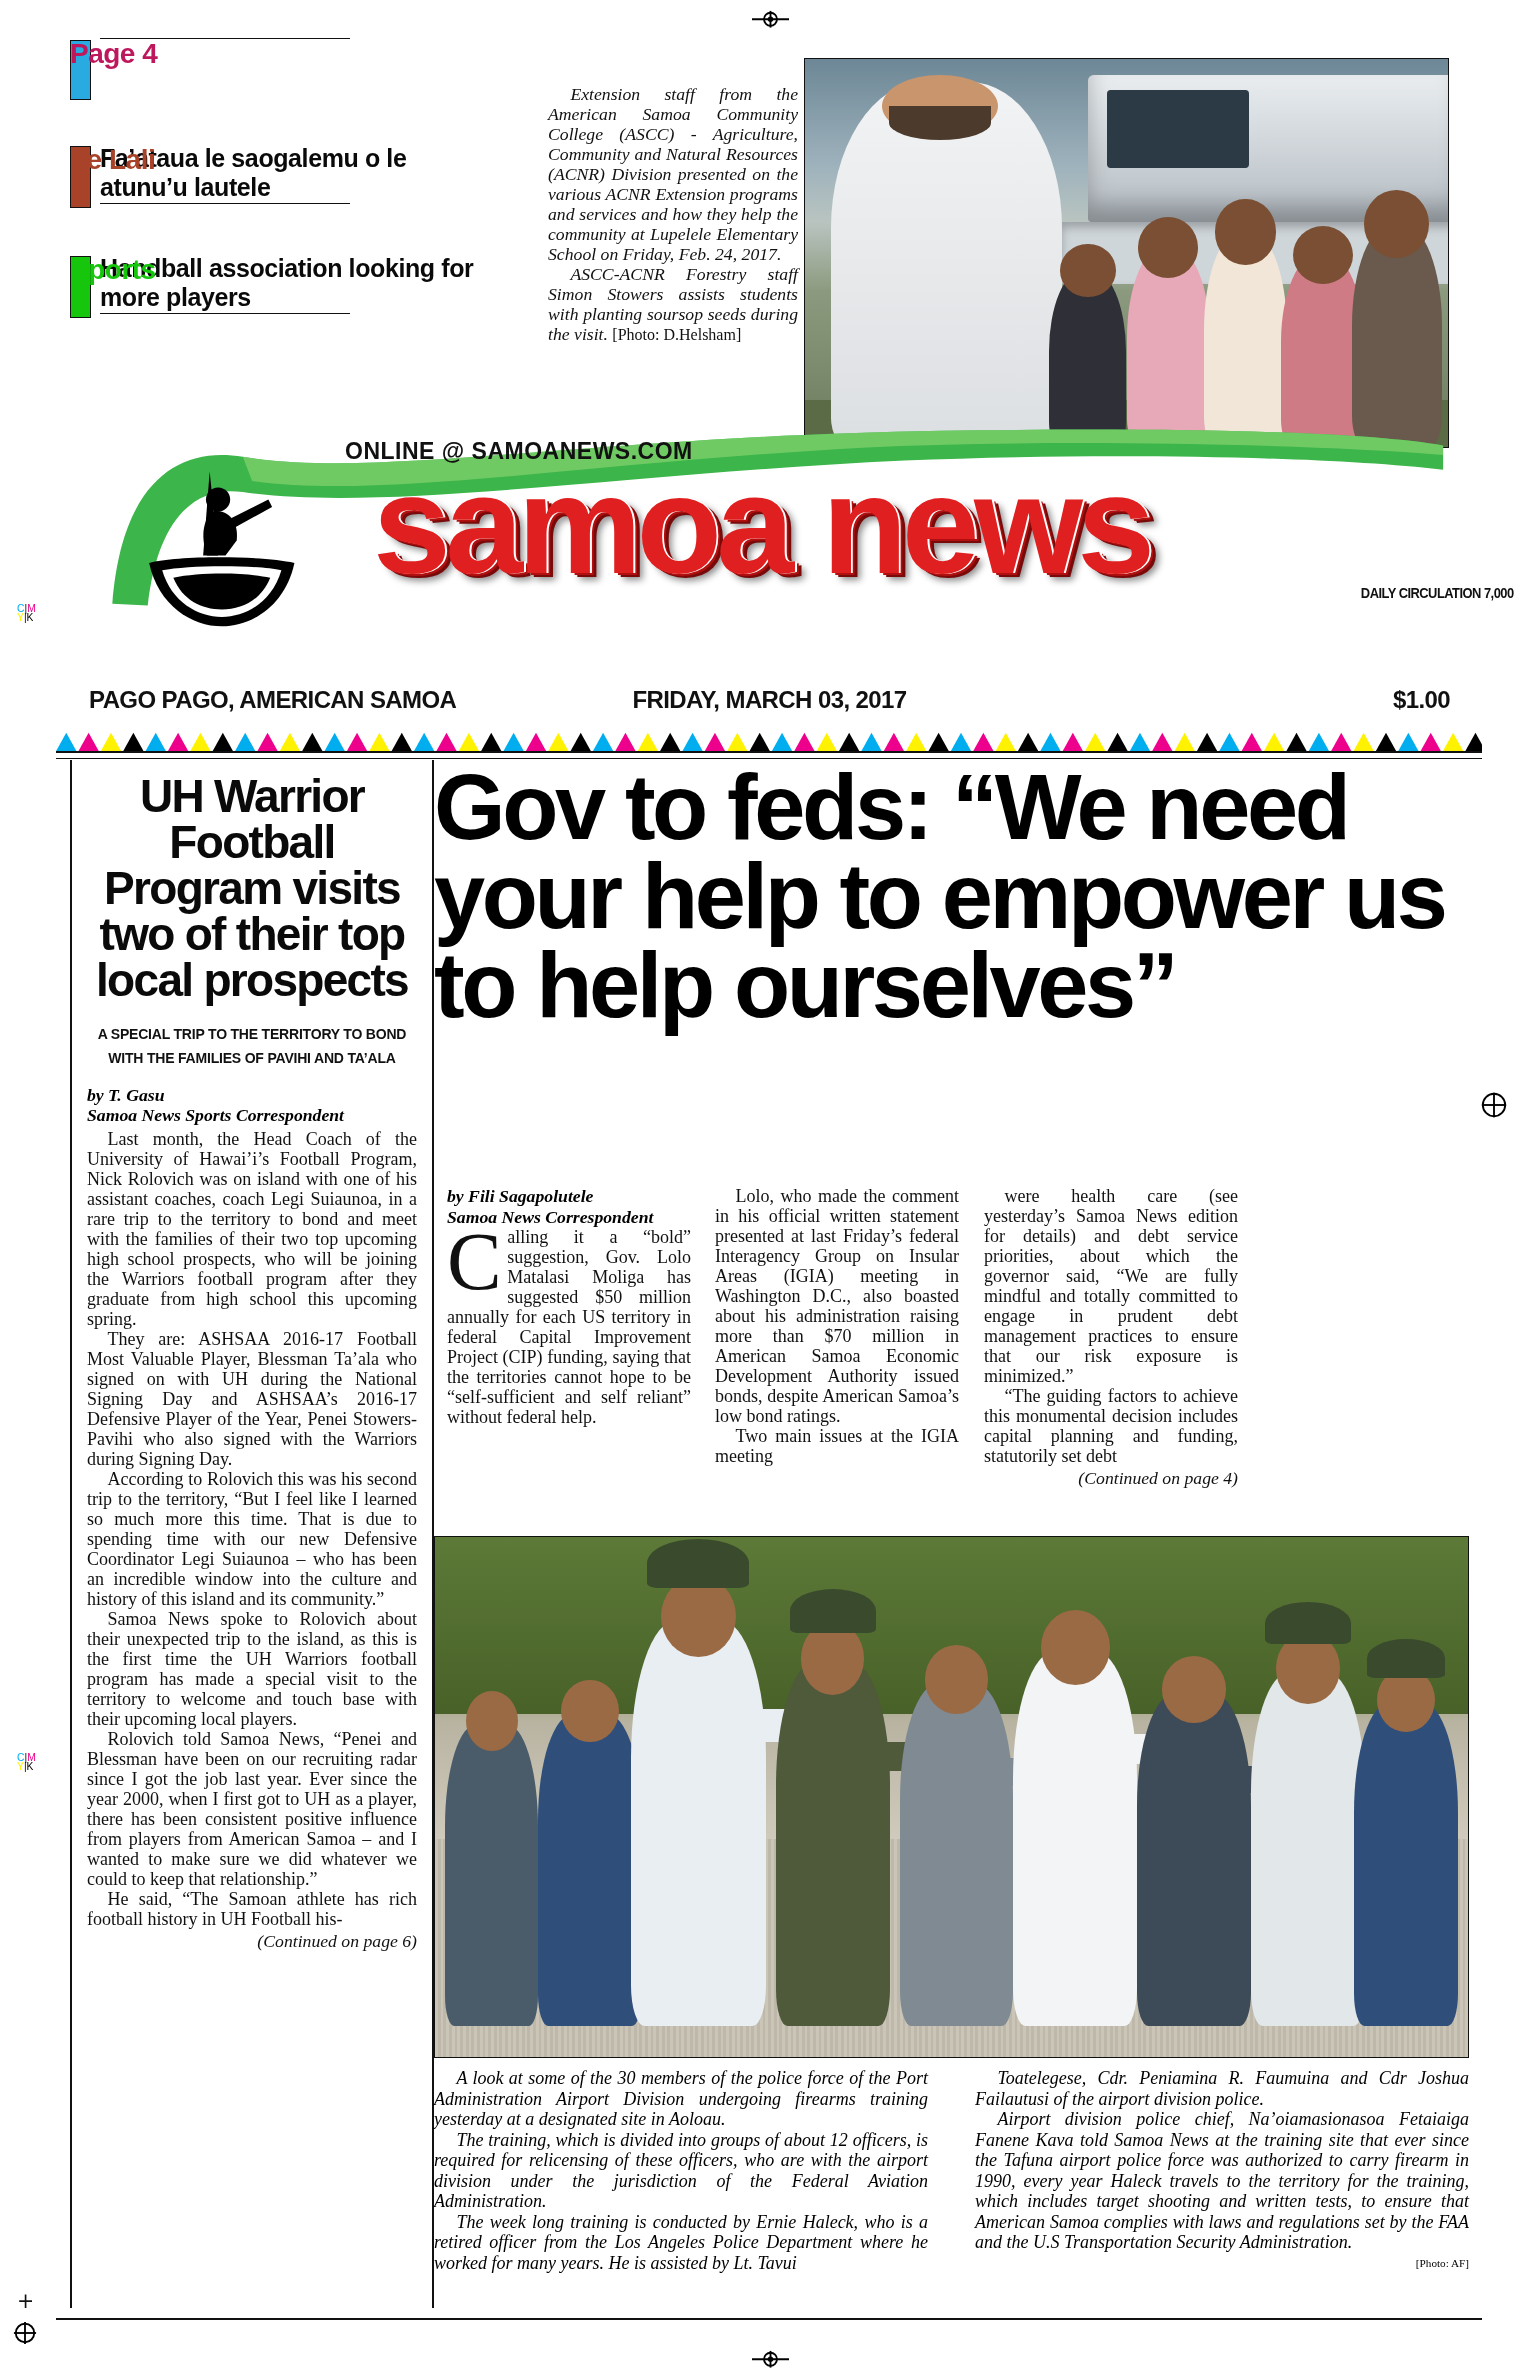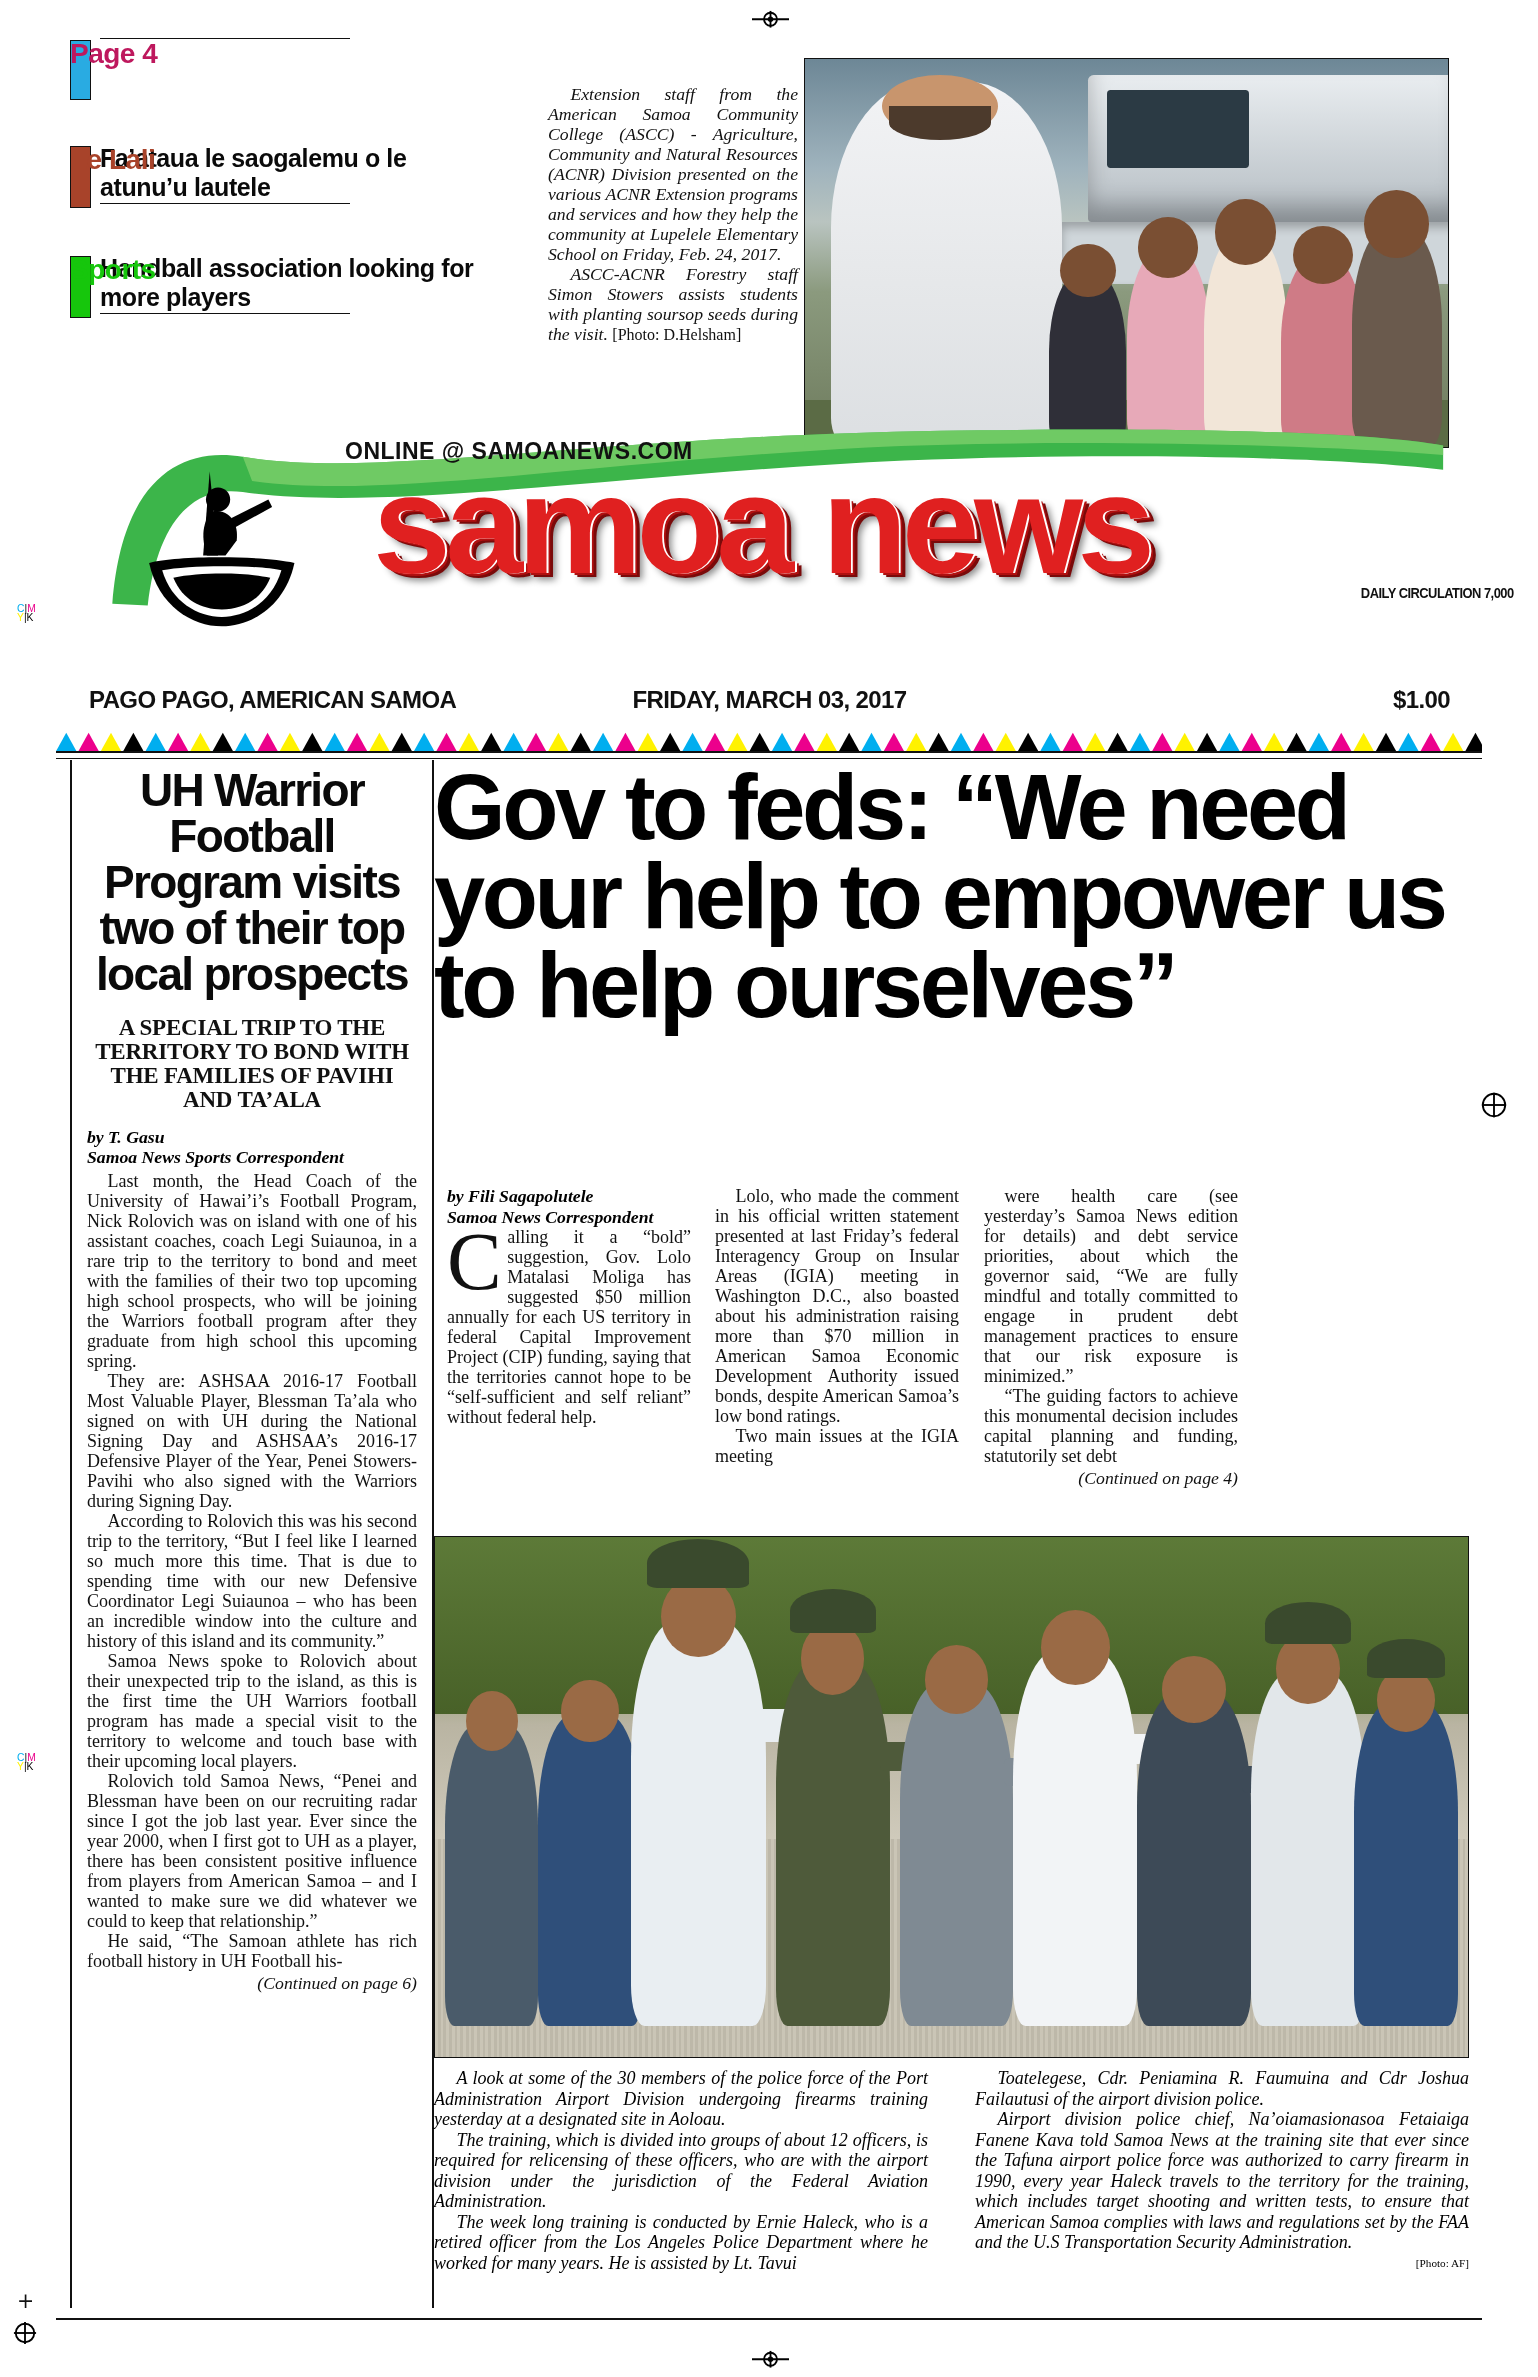--- a/index.html
+++ b/index.html
@@ -119,31 +119,31 @@
   .datebar .right { position:absolute; right:0; top:0; }
 
   
   .tri-rule { position:absolute; left:56px; top:729px; width:1426px; height:24px; }
   .hrule { position:absolute; left:56px; width:1426px; border-top:2.8px solid #111; }
 
   
   .leftcol {
     position:absolute; left:70px; top:760px; width:364px; height:1548px;
     border-left:2.8px solid #111; border-right:2.8px solid #111;
-    padding:7px 15px 0 15px;
+    padding:13px 15px 0 15px;
   }
   .lc-head {
     font-family:"Liberation Sans", sans-serif; font-weight:bold;
     font-size:46px; line-height:46px; letter-spacing:-1.7px;
     text-align:center; color:#0a0a0a;
   }
   .lc-sub {
     margin-top:18.6px;
-    font-family:Liberation Serif, serif; font-weight:bold;
-    font-size:23px; line-height:24px; text-align:center;
+    font-family:Liberation Sans, sans-serif; font-weight:bold;
+    font-size:14px; line-height:24px; text-align:center;
     letter-spacing:-0.2px; color:#111;
   }
   .byline { margin-top:15px; font-weight:bold; font-style:italic; font-size:17.7px; line-height:20.5px; }
   .bodytext { font-size:18px; line-height:20px; text-align:justify; color:#111; }
   .bodytext p { margin:0; text-indent:20.5px; }
   .contd { text-align:right; font-style:italic; font-size:17.7px; margin-top:1.9px; }
 
   
   .mainhead {
     position:absolute; left:434px; top:763px; width:1025px;

